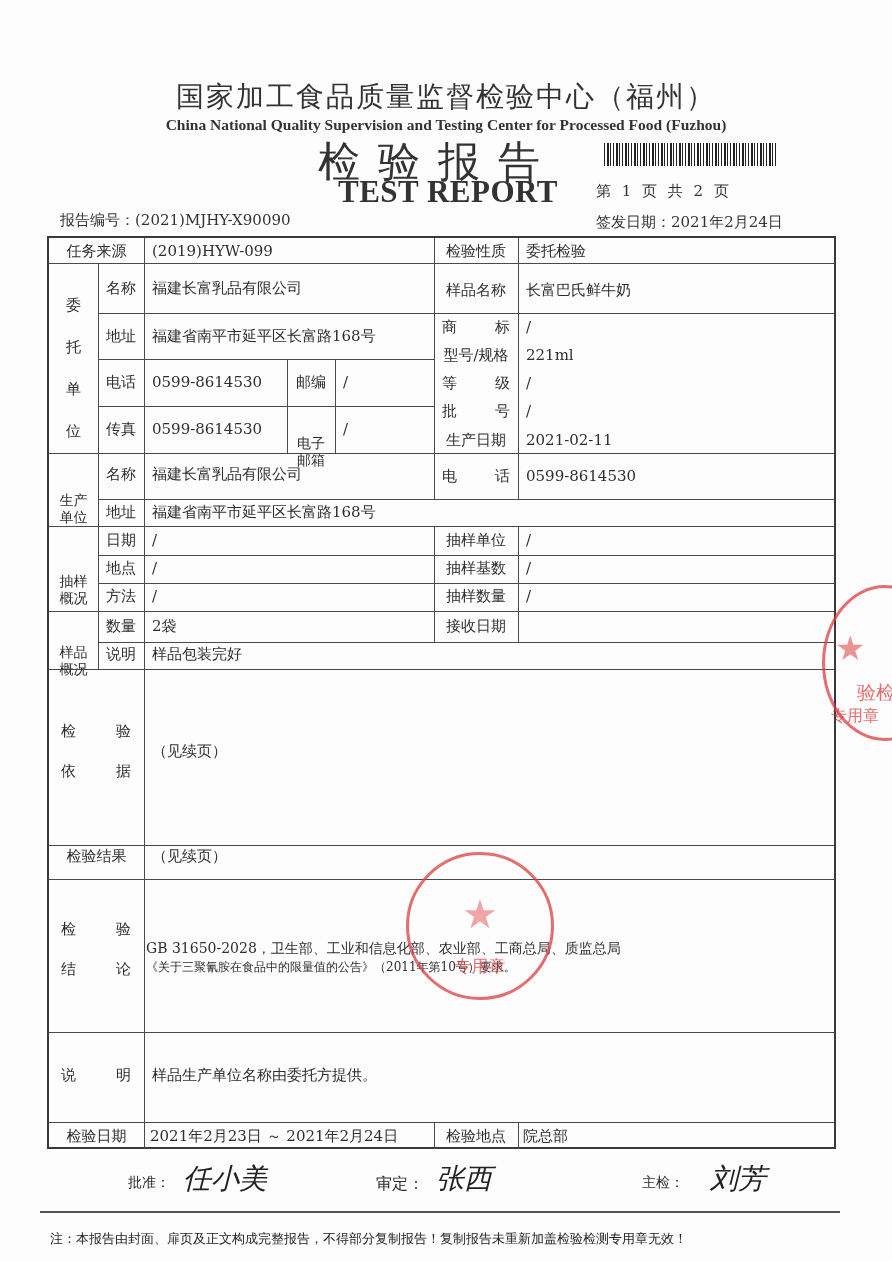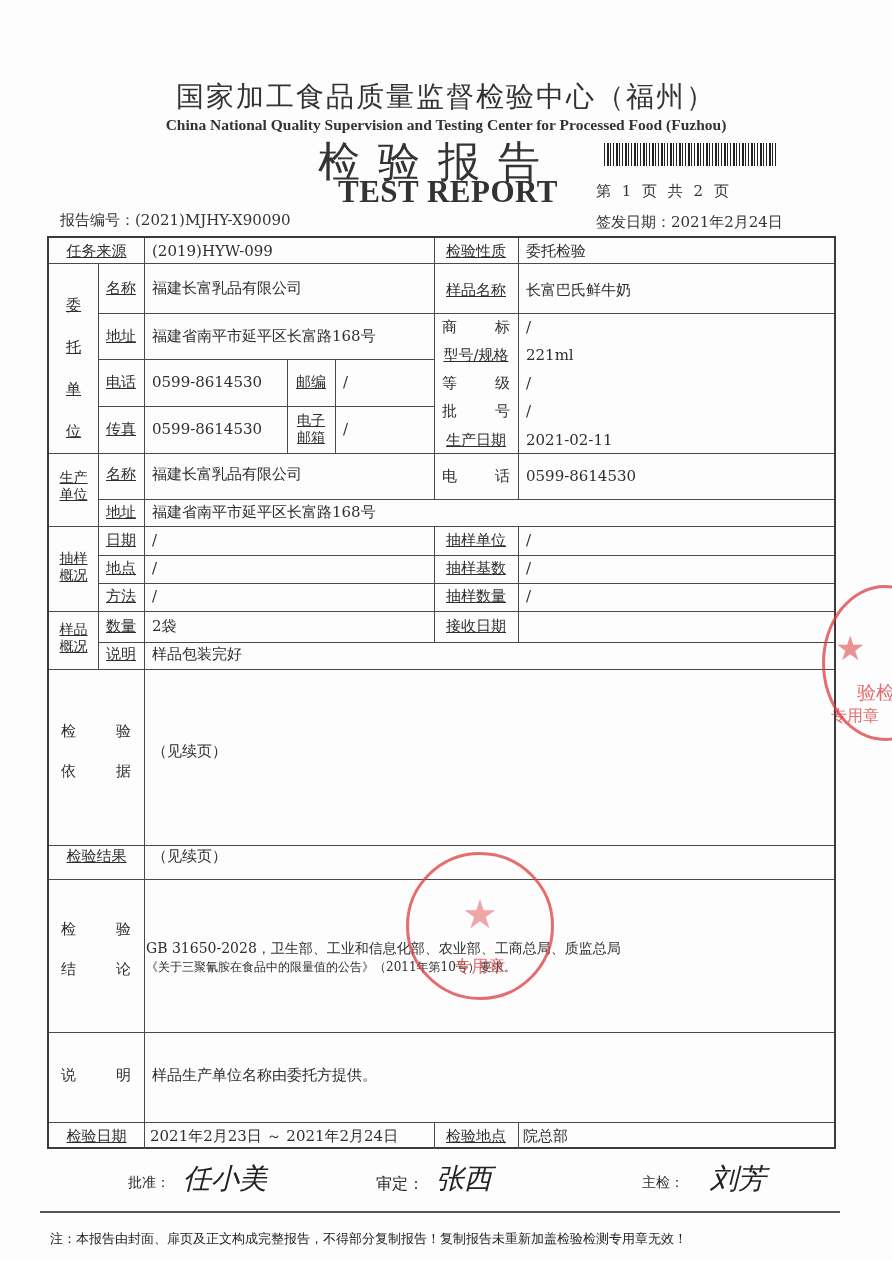--- a/index.html
+++ b/index.html
@@ -16,24 +16,24 @@
   .barcode { left: 604px; top: 143px; width: 172px; height: 23px;
     background: repeating-linear-gradient(90deg, #222 0 1px, transparent 1px 3px, #222 3px 5px, transparent 5px 6px, #222 6px 7px, transparent 7px 9px); }
   .pageinfo { left: 596px; top: 182px; font-size: 15px; letter-spacing: 3px; color: #333; }
   .issue { left: 596px; top: 213px; font-size: 15px; color: #333; }
   .reportno { left: 60px; top: 211px; font-size: 15px; color: #333; }
 
   .tbl { left: 47px; top: 236px; width: 789px; height: 913px; border: 2px solid #3a3a3a; box-sizing: border-box; }
   .hl { position: absolute; height: 0; border-top: 1.5px solid #4a4a4a; }
   .vl { position: absolute; width: 0; border-left: 1.5px solid #4a4a4a; }
   .cell { position: absolute; font-size: 15px; color: #2e2e2e; white-space: nowrap; }
-  .lbl { text-align: center; text-decoration: underline; }
+  .lbl { text-align: center; }
   .vert { writing-mode: horizontal-tb; text-align: center; line-height: 46px; font-size: 15px; }
   .just { display: flex; justify-content: space-between; }
-  .small { font-size: 14px; line-height: 15px; }
+  .small { font-size: 14px; line-height: 15px; margin-top: 23px; }
 
   .stamp { border-radius: 50%; border: 3px solid rgba(220,60,60,0.75); color: rgba(220,60,60,0.75); }
   .sig { font-family: "DejaVu Serif", serif; font-style: italic; font-size: 28px; color: #222; }
   .note { left: 50px; top: 1230px; font-size: 13px; color: #222; }
 </style>
 </head>
 <body>
 
 <div class="abs hdr-cn">国家加工食品质量监督检验中心（福州）</div>
 <div class="abs hdr-en">China National Quality Supervision and Testing Center for Processed Food (Fuzhou)</div>

